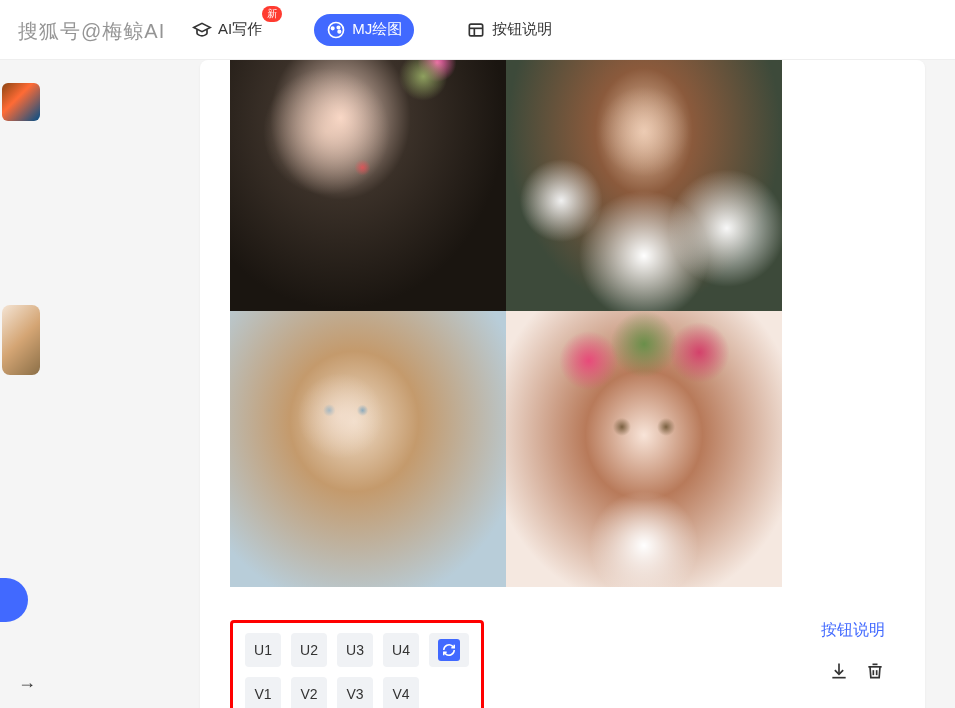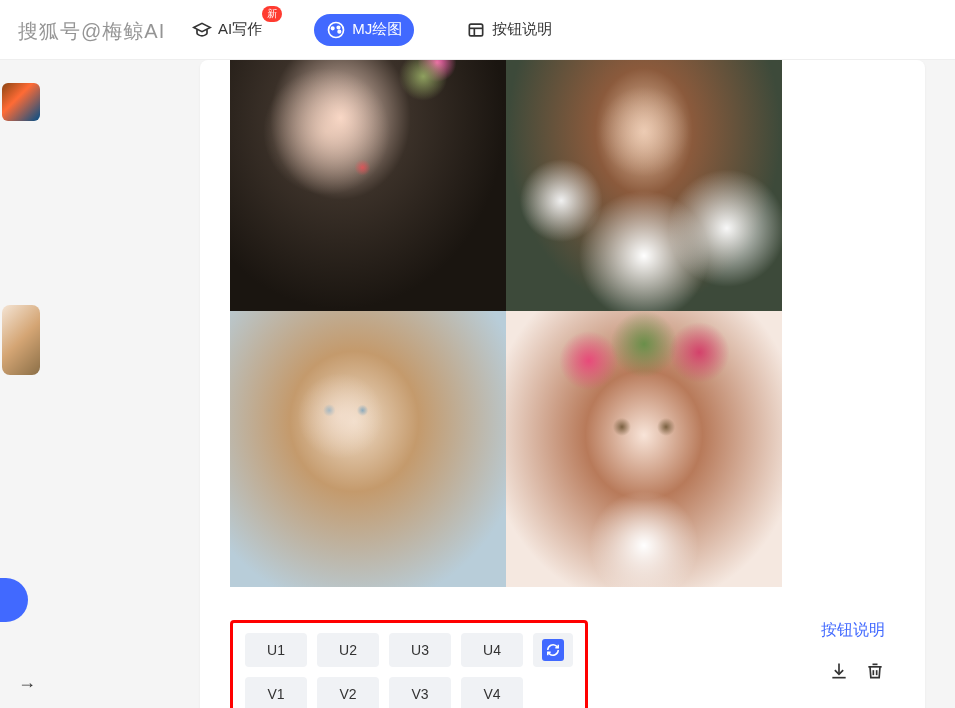--- a/index.html
+++ b/index.html
@@ -60,21 +60,21 @@
       radial-gradient(circle at 30% 18%, #e84a7a 0%, transparent 10%),
       radial-gradient(circle at 70% 15%, #d4416b 0%, transparent 10%),
       radial-gradient(circle at 50% 12%, #6a8f4a 0%, transparent 12%),
       radial-gradient(circle at 42% 42%, #7a6040 0%, transparent 4%),
       radial-gradient(circle at 58% 42%, #7a6040 0%, transparent 4%),
       radial-gradient(circle at 50% 85%, #ffffff 0%, transparent 20%); }
     
     .controls-row { display: flex; align-items: flex-start; gap: 20px; padding: 8px 30px 20px 30px; }
     .button-grid-wrap { border: 3px solid #ff0000; border-radius: 4px; padding: 10px 12px; display: flex; flex-direction: column; gap: 10px; }
     .button-row { display: flex; gap: 10px; }
-    .ctrl-btn { width: 62px; height: 34px; background: #f0f2f5; border: none; border-radius: 4px; font-size: 14px; color: #333; cursor: pointer; display: flex; align-items: center; justify-content: center; }
+    .ctrl-btn { width: 36px; height: 34px; background: #f0f2f5; border: none; border-radius: 4px; font-size: 14px; color: #333; cursor: pointer; display: flex; align-items: center; justify-content: center; }
     .reroll-btn { width: 40px; height: 34px; background: #f0f2f5; border-radius: 4px; display: flex; align-items: center; justify-content: center; cursor: pointer; }
     .reroll-inner { width: 22px; height: 22px; background: #4169ff; border-radius: 3px; display: flex; align-items: center; justify-content: center; }
     
     .right-actions { margin-left: auto; display: flex; flex-direction: column; align-items: flex-end; gap: 20px; padding-right: 10px; }
     .help-link { color: #4169ff; font-size: 16px; cursor: pointer; }
     .icon-actions { display: flex; gap: 16px; align-items: center; }
     .action-icon { width: 20px; height: 20px; cursor: pointer; color: #333; }
   </style>
 </head>
 <body>

